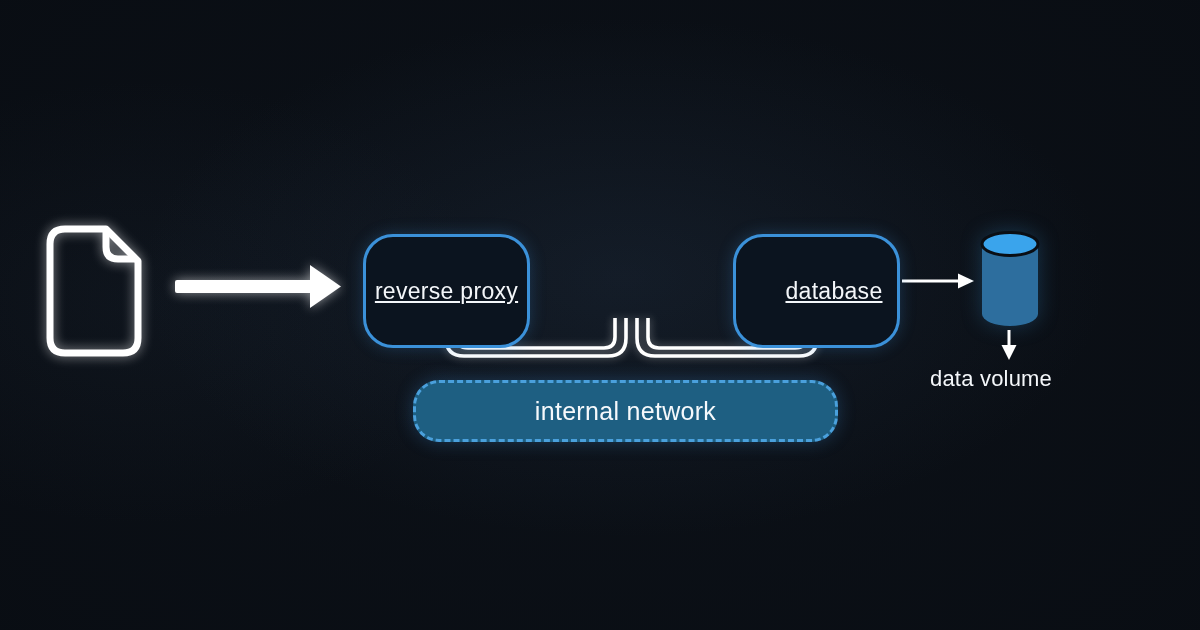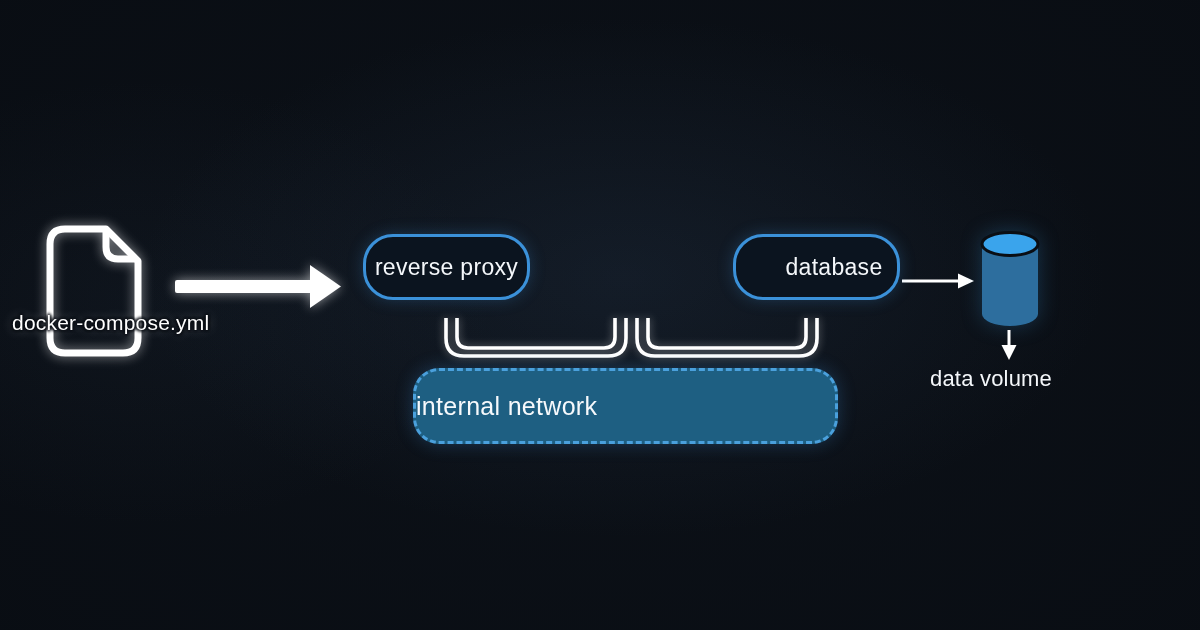--- a/index.html
+++ b/index.html
@@ -24,51 +24,52 @@
     top: 0;
   }
   .white-glow   { filter: drop-shadow(0 0 6px rgba(255,255,255,0.55)); }
   .loop-glow    { filter: drop-shadow(0 0 4px rgba(255,255,255,0.40)); }
   .cyl-glow     { filter: drop-shadow(0 0 10px rgba(58,164,236,0.25)); }
 
   .service-box {
     position: absolute;
     top: 234px;
     width: 167px;
-    height: 66px;
+    height: 114px;
     box-sizing: border-box;
     background: #0b141f;
     border: 3px solid #3b91d9;
     border-radius: 30px;
     display: flex;
     align-items: center;
     justify-content: center;
     color: #f4f7fa;
     font-size: 23px;
     letter-spacing: 0.3px;
     box-shadow: 0 0 16px rgba(62, 140, 210, 0.28);
     z-index: 3;
+    text-decoration: underline;
   }
   #box-reverse-proxy { left: 363px; }
   #box-app           { left: 548px; }
   #box-database      { left: 733px; padding-left: 35px; }
 
   .network-box {
     position: absolute;
     left: 413px;
-    top: 368px;
+    top: 380px;
     width: 425px;
-    height: 76px;
+    height: 62px;
     box-sizing: border-box;
     background: #1e5f82;
     border: 3px dashed #4aa0dc;
     border-radius: 26px;
     display: flex;
     align-items: center;
-    justify-content: flex-start;
+    justify-content: center;
     color: #f6f9fc;
     font-size: 25px;
     letter-spacing: 0.3px;
     box-shadow: 0 0 18px rgba(62, 140, 210, 0.30);
     z-index: 3;
   }
 
   .file-label {
     position: absolute;
     left: 12px;
@@ -144,17 +145,16 @@
     <span>reverse proxy</span>
   </div>
   <div class="service-box" id="box-database">
     <span>database</span>
   </div>
 
   <div class="network-box">
     <span>internal network</span>
   </div>
 
-  <div class="file-label">docker-compose.yml</div>
 
   <div class="volume-label">data volume</div>
 
 </div>
 
 </body></html>

